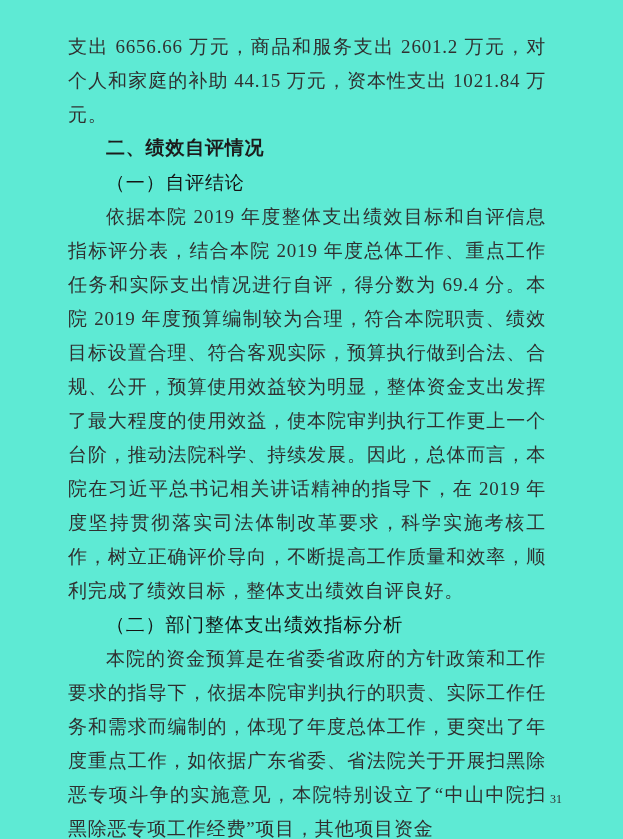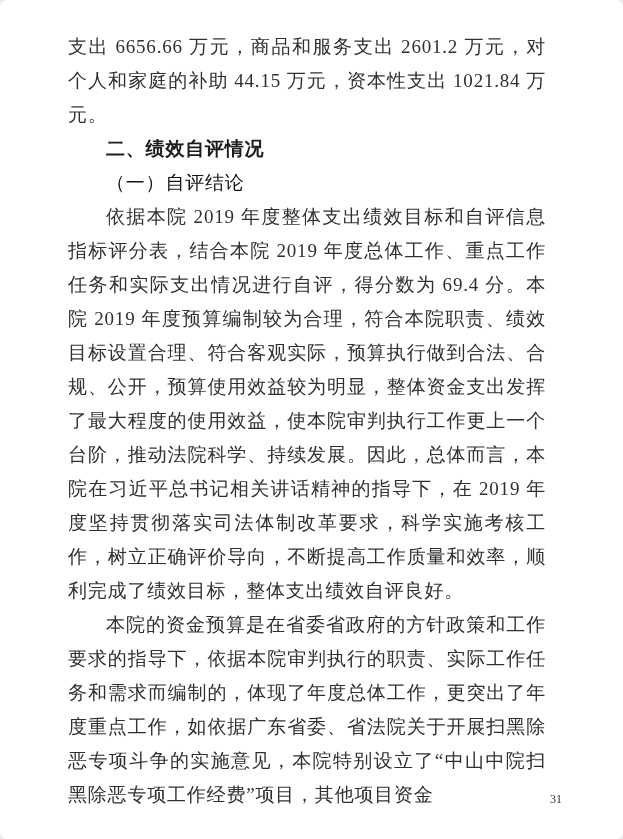--- a/index.html
+++ b/index.html
@@ -5,46 +5,45 @@
   html, body {
     margin: 0;
     padding: 0;
     background: #e9e9e9;
   }
   .page {
     position: relative;
     width: 623px;
     height: 839px;
     margin: 0 auto;
-    background: #ffffff;
+    background: #5eead4;
     font-family: "Liberation Serif", "DejaVu Serif", serif;
     color: #303030;
     overflow: hidden;
     box-sizing: border-box;
-    border-radius: 7px;
   }
   .content {
     position: absolute;
     top: 30px;
     left: 68px;
     width: 478px;
   }
   .content p {
     margin: 0;
     font-size: 19px;
     line-height: 34px;
     letter-spacing: 0.8px;
     text-align: justify;
     text-justify: inter-character;
   }
   .indent {
     text-indent: 2em;
   }
   .h-sans {
-    font-family: Liberation Sans, sans-serif;
+    font-family: Liberation Mono, monospace;
     font-weight: bold;
     color: #1c1c1c;
     text-indent: 2em;
     text-align: left !important;
   }
   .h-kai {
     font-weight: normal;
     color: #141414;
     text-indent: 2em;
     text-align: left;
@@ -60,16 +59,17 @@
 </style>
 </head>
 <body>
 
 <div class="page">
   <div class="content">
     <p class="body">支出 6656.66 万元，商品和服务支出 2601.2 万元，对个人和家庭的补助 44.15 万元，资本性支出 1021.84 万元。</p>
     <p class="h-sans">二、绩效自评情况</p>
     <p class="h-kai">（一）自评结论</p>
     <p class="body indent">依据本院 2019 年度整体支出绩效目标和自评信息指标评分表，结合本院 2019 年度总体工作、重点工作任务和实际支出情况进行自评，得分数为 69.4 分。本院 2019 年度预算编制较为合理，符合本院职责、绩效目标设置合理、符合客观实际，预算执行做到合法、合规、公开，预算使用效益较为明显，整体资金支出发挥了最大程度的使用效益，使本院审判执行工作更上一个台阶，推动法院科学、持续发展。因此，总体而言，本院在习近平总书记相关讲话精神的指导下，在 2019 年度坚持贯彻落实司法体制改革要求，科学实施考核工作，树立正确评价导向，不断提高工作质量和效率，顺利完成了绩效目标，整体支出绩效自评良好。</p>
+    <p class="h-kai">（二）部门整体支出绩效指标分析</p>
     <p class="body indent">本院的资金预算是在省委省政府的方针政策和工作要求的指导下，依据本院审判执行的职责、实际工作任务和需求而编制的，体现了年度总体工作，更突出了年度重点工作，如依据广东省委、省法院关于开展扫黑除恶专项斗争的实施意见，本院特别设立了“中山中院扫黑除恶专项工作经费”项目，其他项目资金</p>
   </div>
   <div class="page-number">31</div>
 </div>
 
 </body></html>

